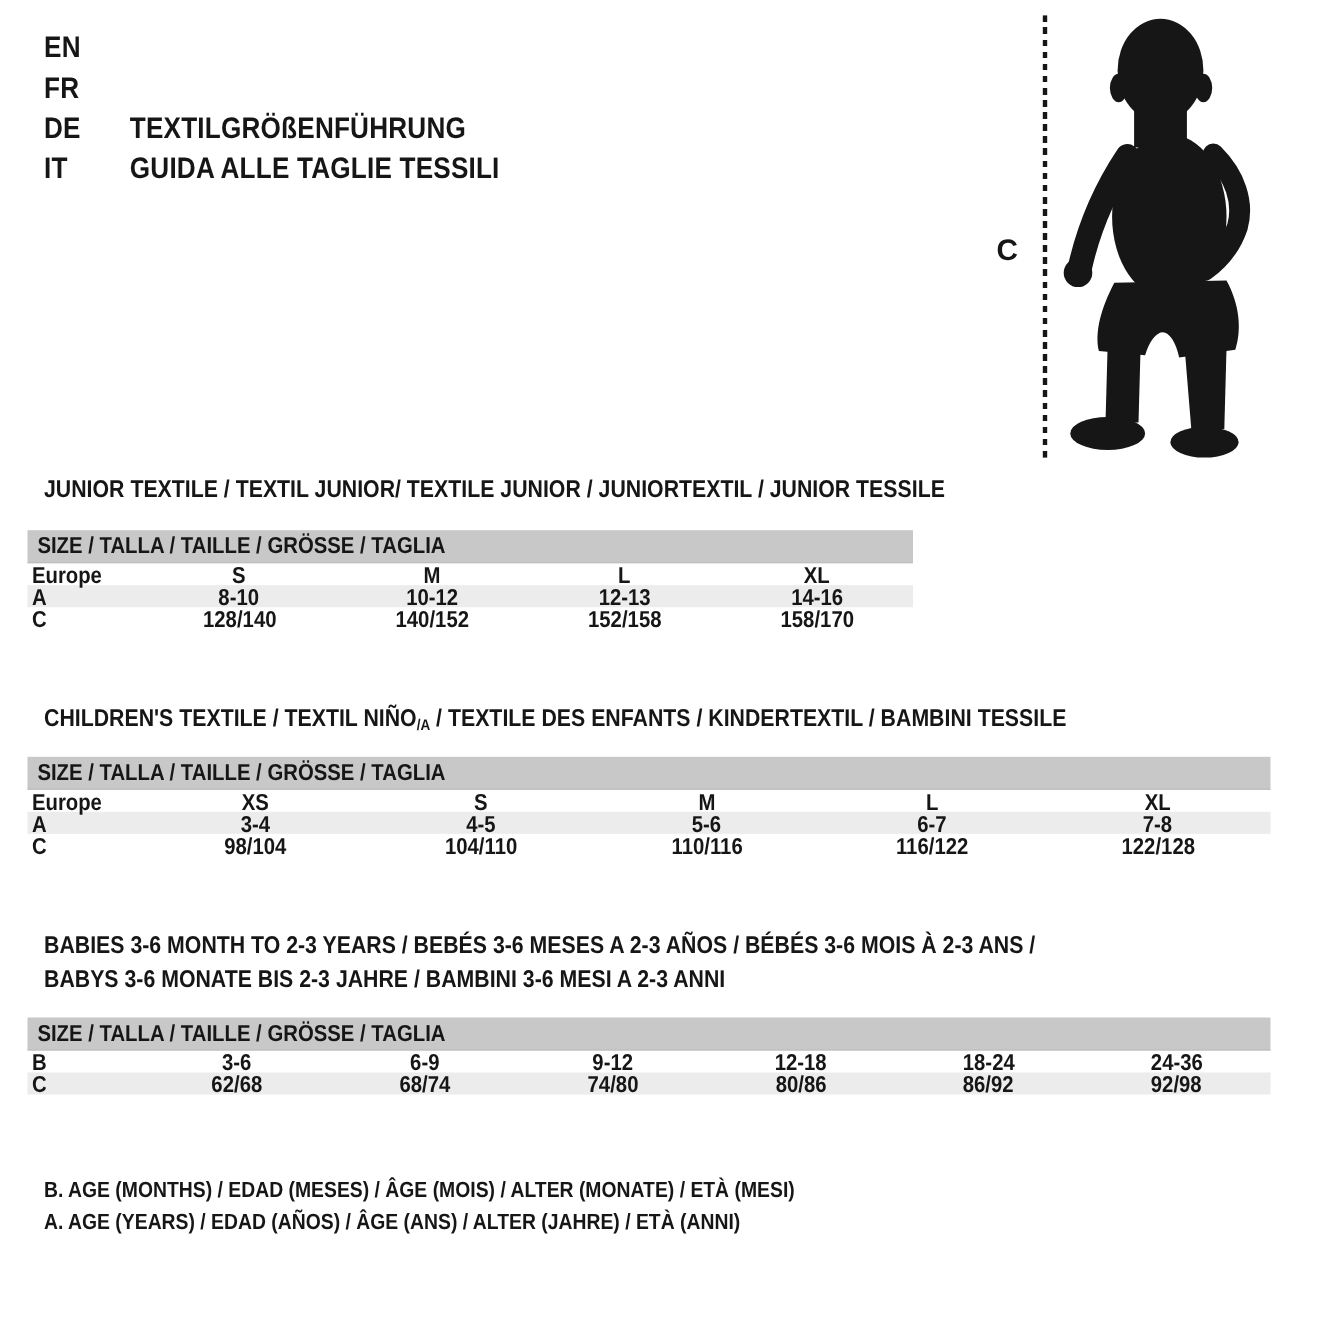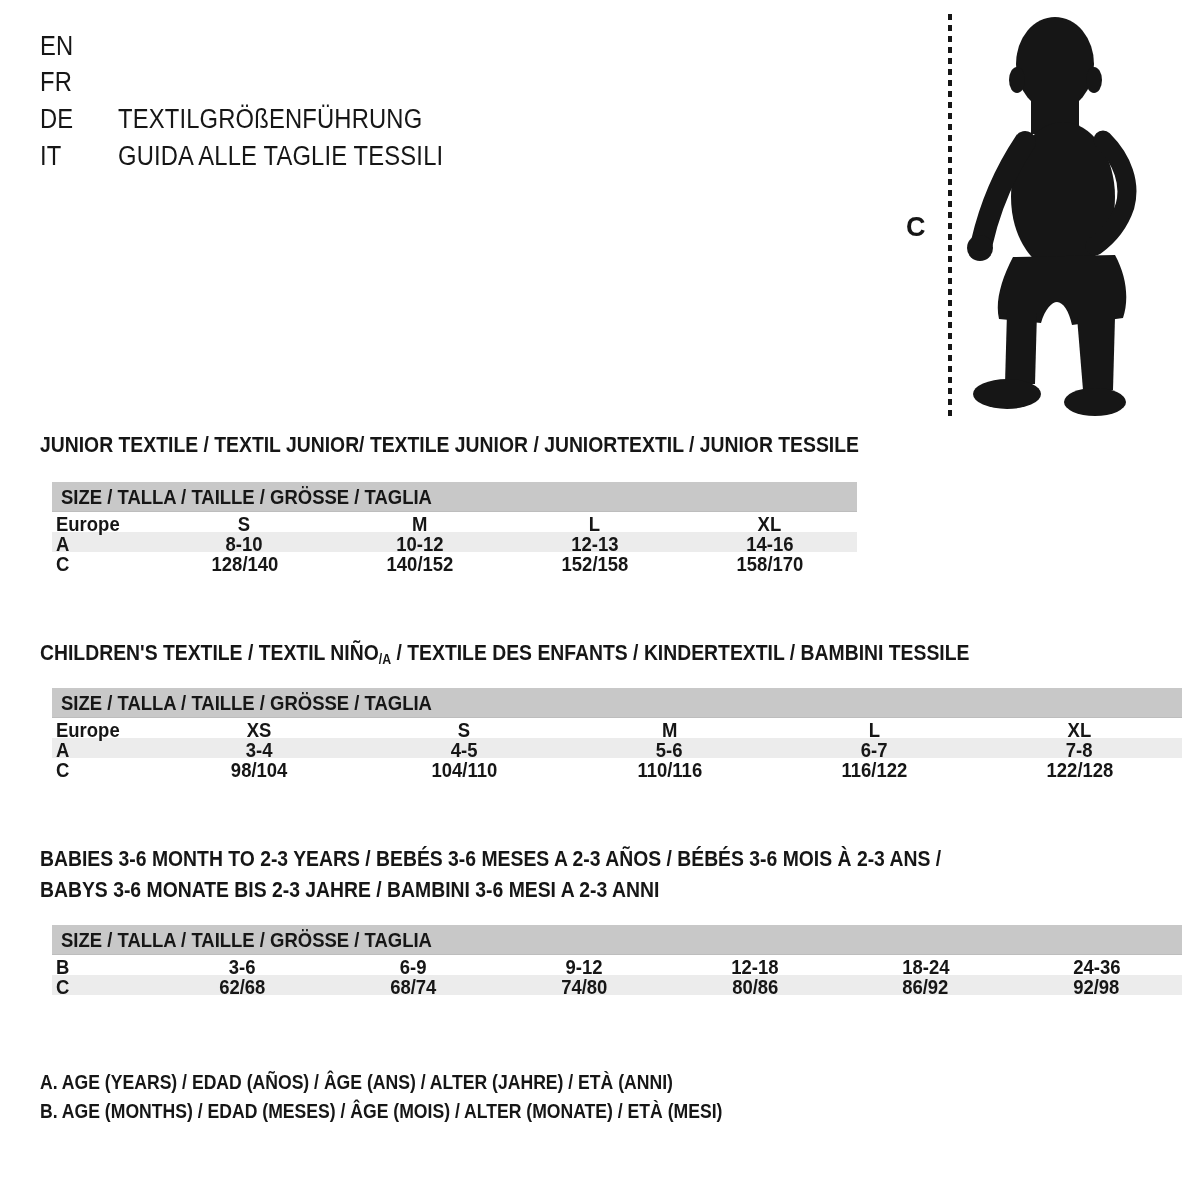--- a/index.html
+++ b/index.html
@@ -18,40 +18,40 @@
     overflow: hidden;
   }
   .page { position: relative; width: 1200px; height: 1200px; }
 
   
   .cn { display: inline-block; transform: scaleX(0.88); transform-origin: 0 50%; white-space: nowrap; }
   .cc { display: inline-block; transform: scaleX(0.88); transform-origin: 50% 50%; white-space: nowrap; }
 
   
   .lang-block { position: absolute; left: 40px; top: 28px; }
-  .lang-row { display: flex; align-items: center; height: 36.6px; font-size: 27px; font-weight: normal; letter-spacing: 0.2px; }
+  .lang-row { display: flex; align-items: flex-start; height: 36.6px; font-size: 27px; font-weight: bold; letter-spacing: 0.2px; }
   .lang-code { width: 78px; flex: none; }
 
   
   .measure-line {
     position: absolute; left: 948px; top: 14px; width: 4px; height: 402px;
     background: repeating-linear-gradient(to bottom, var(--ink) 0 6px, transparent 6px 11px);
   }
   .measure-label { position: absolute; left: 906px; top: 212px; font-size: 27px; font-weight: bold; }
   .baby-svg { position: absolute; left: 965px; top: 12px; }
   .baby-svg .ink { fill: var(--ink); }
   .baby-svg .ink-stroke { stroke: var(--ink); fill: none; stroke-linecap: round; }
 
   
   .sec-title { position: absolute; left: 40px; font-size: 22px; font-weight: bold; white-space: nowrap; }
   .sec-title.two-line { line-height: 31px; }
   .sub-small { font-size: 14px; vertical-align: -4px; letter-spacing: 0; }
 
   
-  .tbl { position: absolute; left: 52px; font-weight: bold; }
+  .tbl { position: absolute; left: 25px; font-weight: bold; }
   .tbl .bar {
     height: 30px; background: var(--bar);
     display: flex; align-items: center; padding-left: 9px;
     font-size: 21px; border-bottom: 1px solid #bdbdbd;
   }
   .tbl .row { display: grid; height: 20px; align-items: center; font-size: 21px; }
   .tbl .row.alt { background: var(--alt); }
   .tbl .cell { text-align: center; }
   .tbl .cell.lbl { text-align: left; padding-left: 4px; }
   .t1 { top: 482px; width: 805px; }
@@ -194,20 +194,20 @@
       <div class="cell"><span class="cc">68/74</span></div>
       <div class="cell"><span class="cc">74/80</span></div>
       <div class="cell"><span class="cc">80/86</span></div>
       <div class="cell"><span class="cc">86/92</span></div>
       <div class="cell"><span class="cc">92/98</span></div>
     </div>
   </div>
 
   <div class="legend">
     <div class="legend-line">
+        <span class="cn">B. AGE (MONTHS) / EDAD (MESES) / ÂGE (MOIS) / ALTER (MONATE) / ETÀ (MESI)</span>
+      </div>
+    <div class="legend-line">
         <span class="cn">A. AGE (YEARS) / EDAD (AÑOS) / ÂGE (ANS) / ALTER (JAHRE) / ETÀ (ANNI)</span>
       </div>
-    <div class="legend-line">
-        <span class="cn">B. AGE (MONTHS) / EDAD (MESES) / ÂGE (MOIS) / ALTER (MONATE) / ETÀ (MESI)</span>
-      </div>
   </div>
 
 </div>
 
 </body></html>

